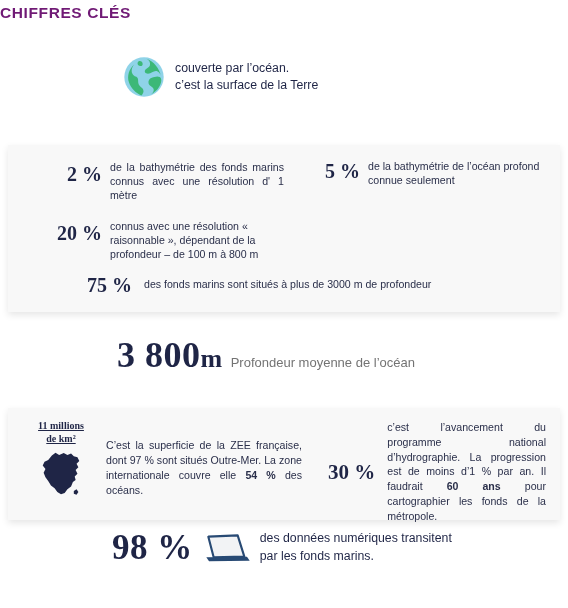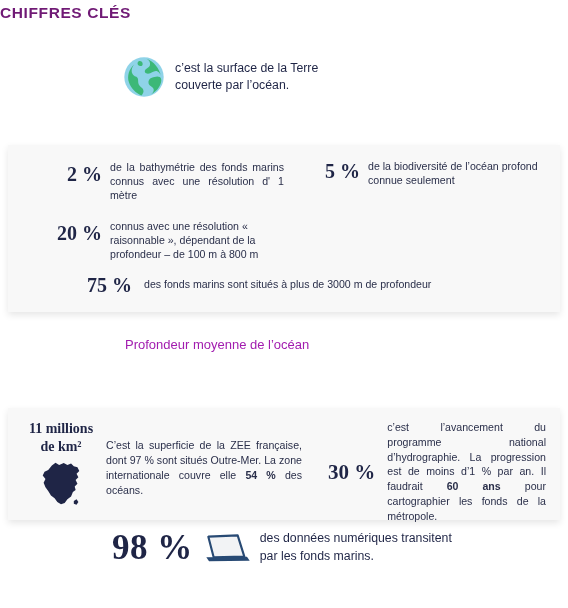--- a/index.html
+++ b/index.html
@@ -152,21 +152,21 @@
     font-size: 36px;
     line-height: 1;
     color: #1f2546;
     letter-spacing: 0.5px;
     white-space: nowrap;
   }
   .depth-unit { font-size: 26px; }
   .depth-label {
     font-family: "Liberation Sans", sans-serif;
     font-size: 13px;
-    color: #a21caf;
+    color: #737373;
     margin-left: 8px;
   }
 
   
   .zee-wrap {
     display: flex;
     align-items: flex-start;
     height: 100%;
     box-sizing: border-box;
     padding: 12px 14px 10px 14px;
@@ -175,23 +175,24 @@
     flex: 0 0 auto;
     width: 78px;
     text-align: center;
     display: flex;
     flex-direction: column;
     align-items: center;
   }
   .zee-kpi {
     font-family: "Liberation Serif", serif;
     font-weight: bold;
-    font-size: 14px;
+    font-size: 10px;
     line-height: 1.25;
     color: #1f2546;
+    text-decoration: underline;
   }
   .france-icon {
     width: 46px;
     height: 48px;
     margin-top: 4px;
     display: block;
   }
   .zee-mid {
     flex: 0 0 auto;
     width: 196px;
@@ -239,53 +240,54 @@
 
   <svg class="globe-icon" viewBox="0 0 64 64" aria-hidden="true">
     <circle cx="32" cy="32" r="30" fill="#8fd3e8"></circle>
     <path d="M17 13 C13 18,12 24,15 28 C18 32,20 30,22 33 C24 36,22 41,25 45 C28 49,30 48,31 52 C32 55,30 58,28 60 C20 57,12 49,9 40 C6 31,9 20,17 13 Z" fill="#3cb878"></path>
     <path d="M36 4 C40 6,42 10,41 14 C40 18,36 18,34 21 C32 24,34 27,38 27 C43 27,46 23,50 23 C54 23,57 27,58 31 C55 18,47 8,36 4 Z" fill="#3cb878"></path>
     <path d="M44 33 C40 34,38 38,39 42 C40 46,44 46,46 49 C48 52,46 56,43 58 C50 55,56 48,58 40 C59 36,58 33,56 32 C52 30,48 32,44 33 Z" fill="#3cb878"></path>
     <path d="M24 8 C27 7,30 9,30 12 C30 15,27 16,25 15 C22 14,21 10,24 8 Z" fill="#3cb878"></path>
   </svg>
 
   <div class="hero-text">
+    <div>couverte par l’océan.</div>
     <div>c’est la  surface de la Terre</div>
-    <div>couverte par l’océan.</div>
   </div>
 </div>
 
 <div class="panel" id="panel-stats">
   <div class="stat-grid">
 
     <div class="stat-cell left cell-2">
       <div class="stat-num">2 %</div>
       <div class="stat-body justify">de la bathymétrie des fonds marins connus avec une résolution d' 1 mètre</div>
     </div>
 
     <div class="stat-cell right cell-5">
       <div class="stat-num">5 %</div>
-      <div class="stat-body">de la biodiversité de l’océan profond connue seulement</div>
+      <div class="stat-body">de la bathymétrie de l’océan profond connue seulement</div>
     </div>
 
     <div class="stat-cell left cell-20">
       <div class="stat-num">20 %</div>
       <div class="stat-body">connus avec une résolution « raisonnable », dépendant de la profondeur – de 100 m à 800 m</div>
     </div>
 
 
     <div class="stat-full">
       <div class="stat-num">75 %</div>
       <div class="stat-body">des fonds marins sont situés à plus de 3000 m de profondeur</div>
     </div>
 
   </div>
 </div>
 
 <div class="depth-row">
+  <span class="depth-num"><span>3 800</span><span class="depth-unit">m</span></span>
   <span class="depth-label">Profondeur moyenne de l’océan</span>
 </div>
 
 <div class="panel" id="panel-zee">
   <div class="zee-wrap">
 
     <div class="zee-left">
       <div class="zee-kpi">11 millions</div>
       <div class="zee-kpi">de km²</div>
       <svg class="france-icon" viewBox="0 0 100 105" aria-hidden="true">

